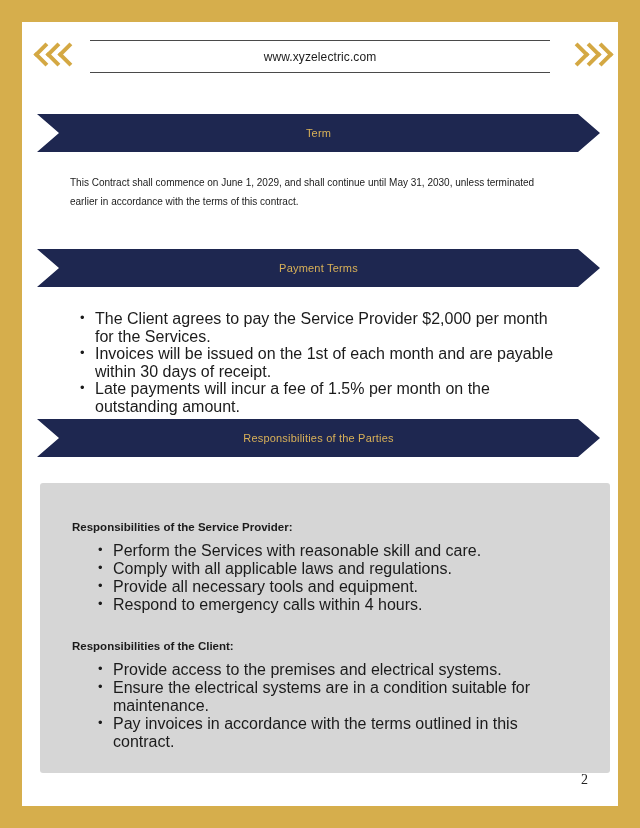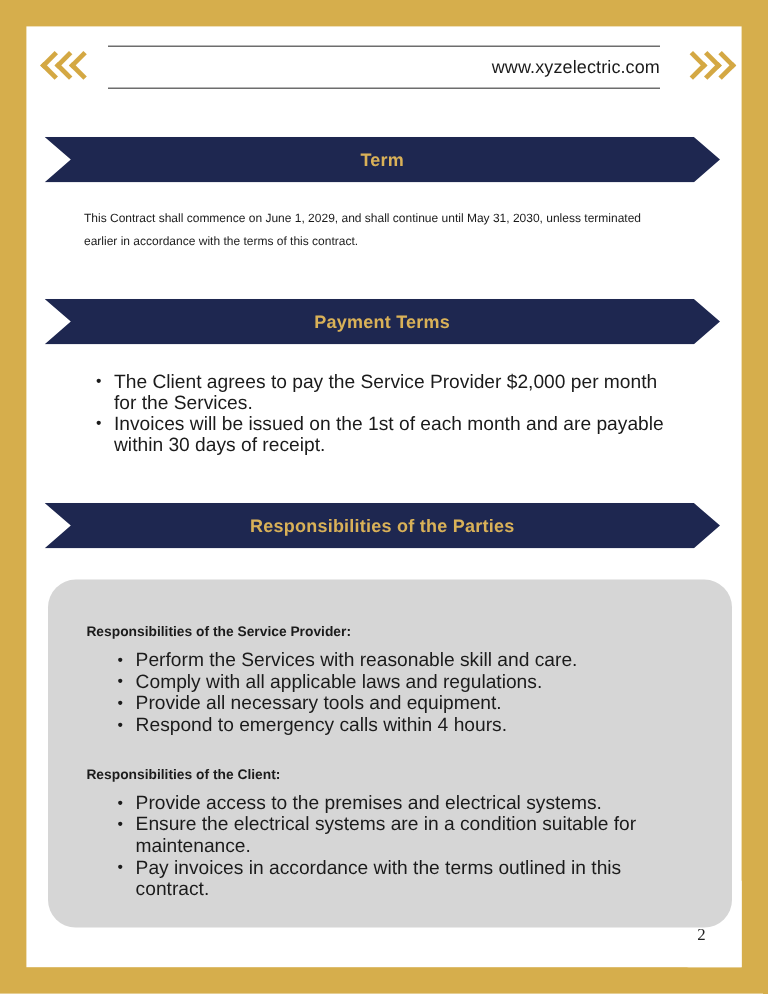--- a/index.html
+++ b/index.html
@@ -85,44 +85,44 @@
   #header-center {
     flex: 1 1 auto;
     padding: 0 6px;
   }
   .hrule {
     height: 1px;
     background: #4a4a4a;
     width: 100%;
   }
   #site-url {
-    text-align: right;
-    font-size: 15px;
+    text-align: center;
+    font-size: 12px;
     color: #1b1b1b;
     padding: 9px 0 8px 0;
     letter-spacing: 0.1px;
   }
 
   
   .ribbon {
     position: absolute;
     left: 37px;
     width: 563px;
     height: 38px;
     background: #1E2750;
     display: flex;
     align-items: center;
     justify-content: center;
     -webkit-clip-path: polygon(0 0, 100% 0, 100% 0, calc(100% - 22px) 0, 100% 50%, calc(100% - 22px) 100%, 0 100%, 22px 50%);
     clip-path: polygon(0 0, calc(100% - 22px) 0, 100% 50%, calc(100% - 22px) 100%, 0 100%, 22px 50%);
   }
   .ribbon .title {
     color: #D9B158;
-    font-size: 15px;
-    font-weight: bold;
+    font-size: 11px;
+    font-weight: normal;
     letter-spacing: 0.2px;
   }
 
   #ribbon-term          { top: 114px; }
   #ribbon-payment       { top: 249px; text-align: center; }
   #ribbon-resp          { top: 419px; }
 
   
   .para {
     position: absolute;
@@ -164,21 +164,21 @@
   }
 
   
   #resp-panel {
     position: absolute;
     left: 40px;
     top: 483px;
     width: 570px;
     height: 290px;
     background: #D6D6D6;
-    border-radius: 23px;
+    border-radius: 3px;
     padding: 38px 48px 0 32px;
   }
   .panel-heading {
     font-size: 11.5px;
     font-weight: bold;
     color: #1b1b1b;
     margin-bottom: 9px;
   }
   #resp-panel ul.bullets {
     margin-left: 24px;
@@ -221,20 +221,21 @@
   <span class="title">Term</span>
 </div>
 <div class="para" id="term-body">This Contract shall commence on June 1, 2029, and shall continue until May 31, 2030, unless terminated earlier in accordance with the terms of this contract.</div>
 
 <div class="ribbon" id="ribbon-payment">
   <span class="title">Payment Terms</span>
 </div>
 <ul class="bullets" id="payment-list">
   <li>The Client agrees to pay the Service Provider $2,000 per month for the Services.</li>
   <li>Invoices will be issued on the 1st of each month and are payable within 30 days of receipt.</li>
+  <li>Late payments will incur a fee of 1.5% per month on the outstanding amount.</li>
 </ul>
 
 <div class="ribbon" id="ribbon-resp">
   <span class="title">Responsibilities of the Parties</span>
 </div>
 
 <div id="resp-panel">
 
   <div>
     <div class="panel-heading">Responsibilities of the Service Provider:</div>

